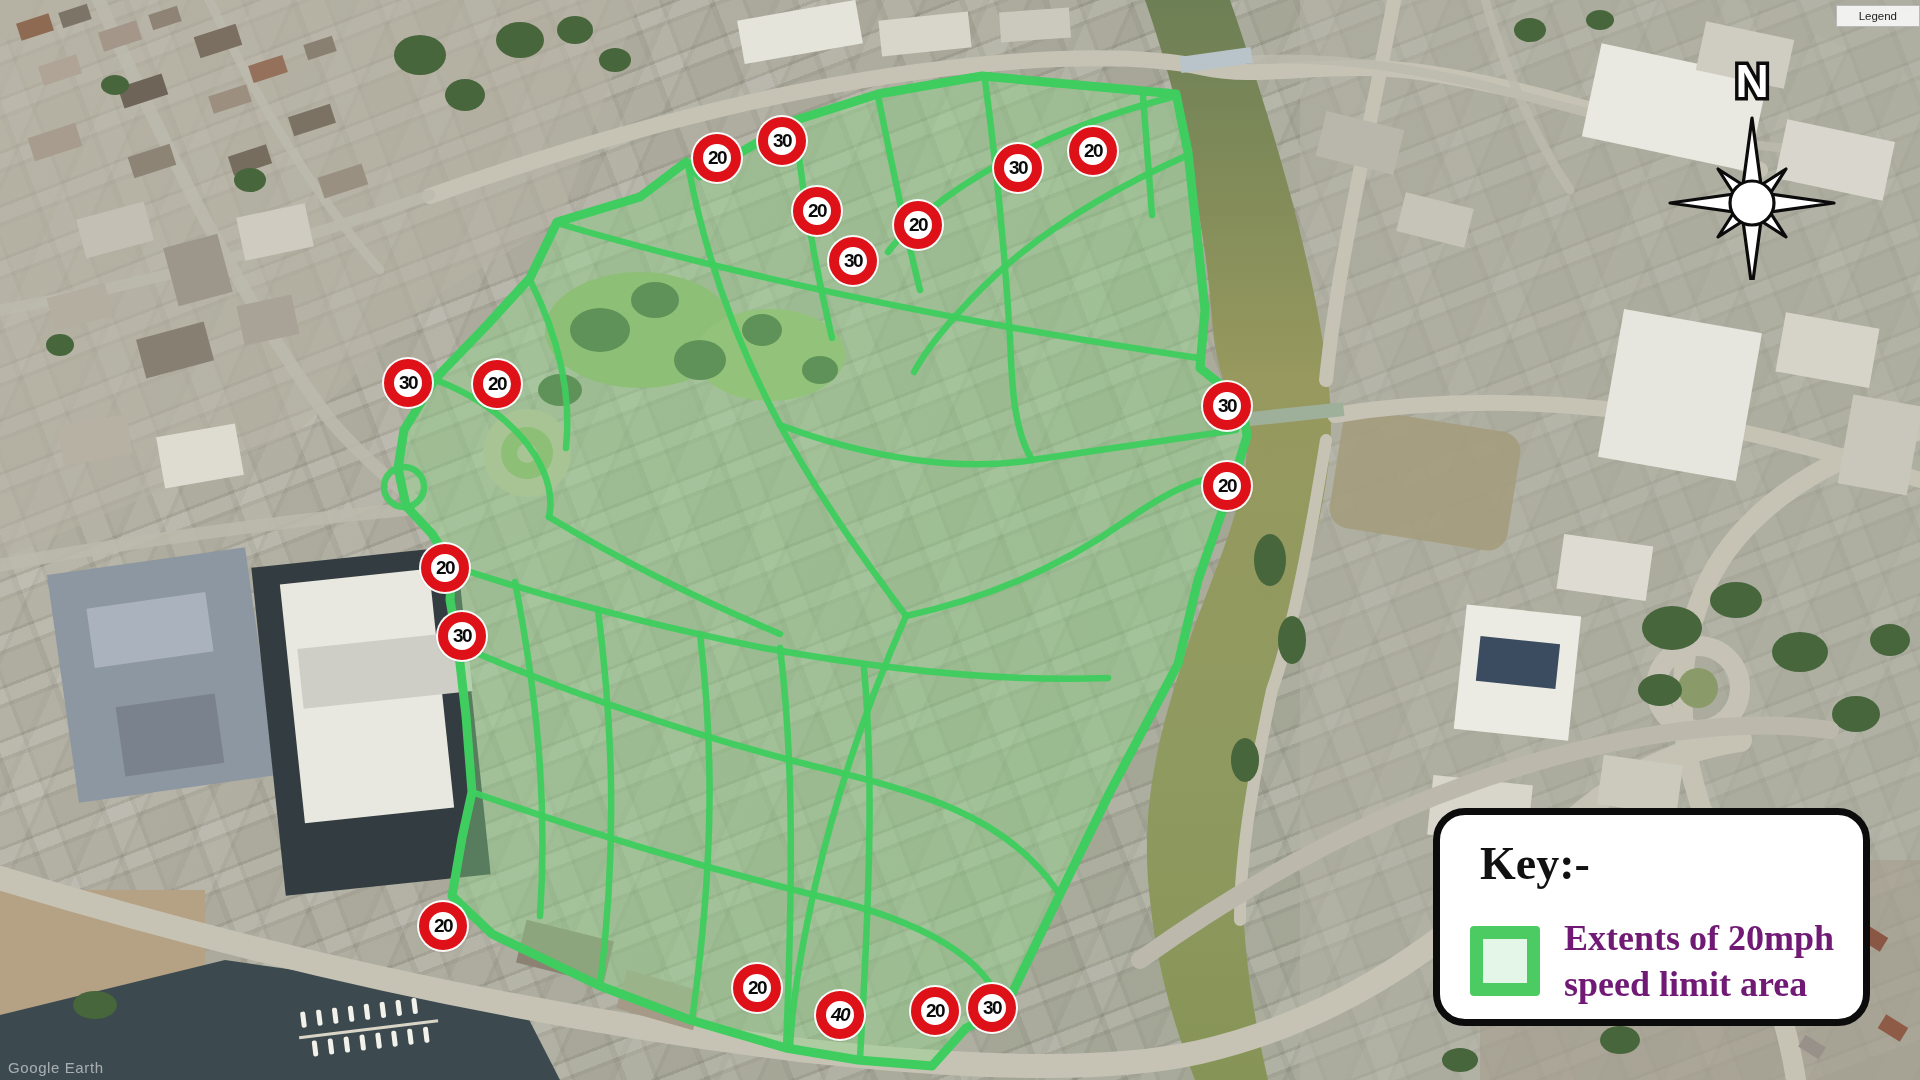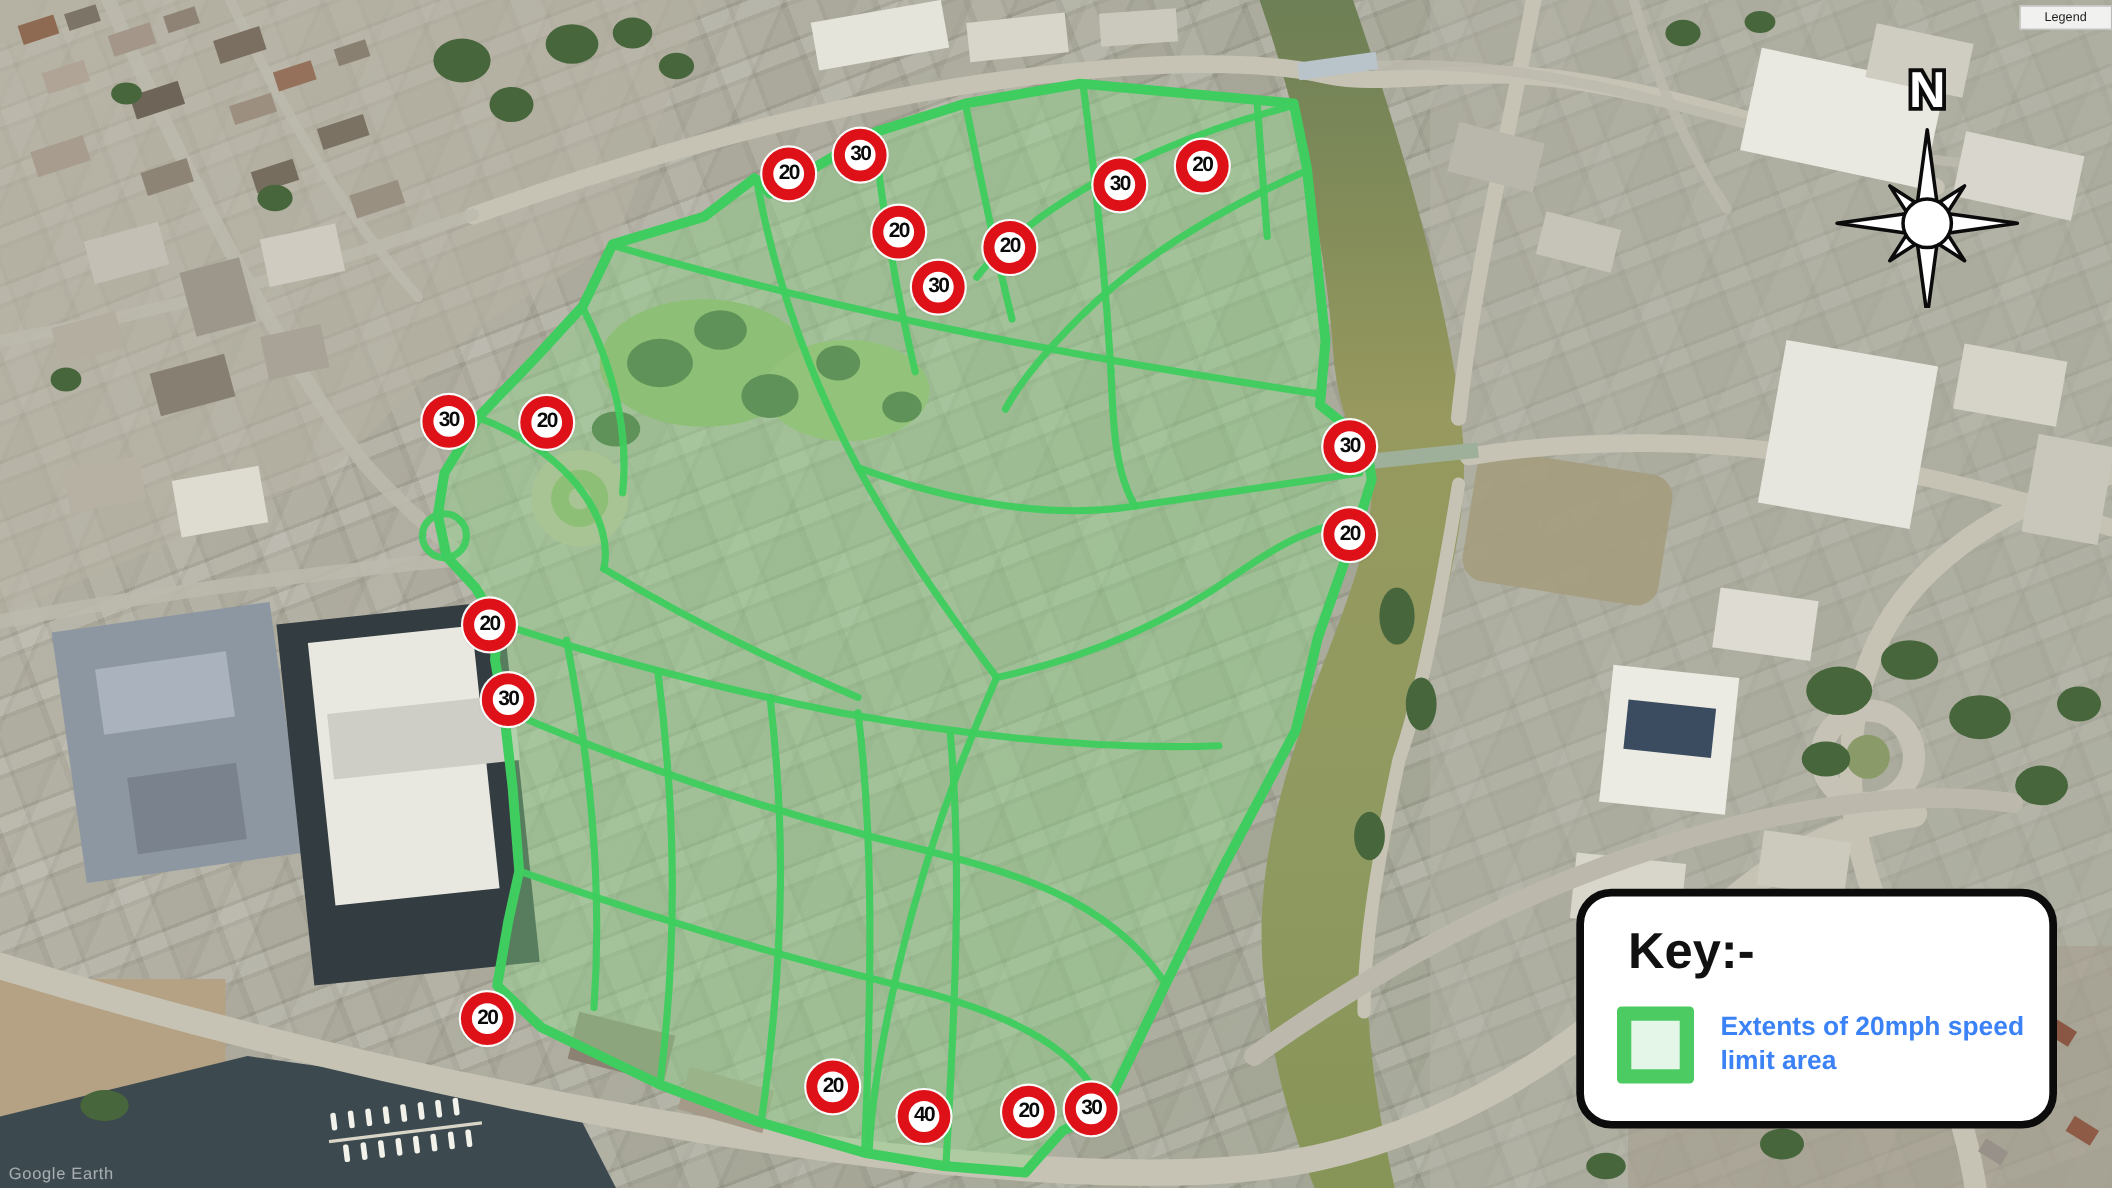--- a/index.html
+++ b/index.html
@@ -31,26 +31,26 @@
   .signs-layer{position:absolute;left:0;top:18px;width:100%;height:100%;pointer-events:none;}
   .sign{
     position:absolute;width:48px;height:48px;margin:-24px 0 0 -24px;border-radius:50%;
     background:#fff;border:10px solid var(--sign-red);box-sizing:border-box;
     box-shadow:0 0 0 2px rgba(255,255,255,.95), 0 1px 3px rgba(0,0,0,.35);
     display:flex;align-items:center;justify-content:center;
   }
   .sign span{font-size:19px;font-weight:700;letter-spacing:-1.5px;color:#0a0a0a;transform:translateY(-0.5px);}
   .legend-panel{
     position:absolute;left:1433px;top:808px;width:437px;height:218px;box-sizing:border-box;
-    background:#fff;border:7px solid #0c0c0c;border-radius:32px;
+    background:#fff;border:7px solid #0c0c0c;border-radius:32px;font-family:Liberation Serif, serif;
   }
   .legend-title{position:absolute;left:40px;top:22px;font-size:46px;font-weight:700;color:#111;}
   .legend-item{position:absolute;left:30px;top:100px;display:flex;gap:24px;align-items:center;}
   .legend-swatch{width:70px;height:70px;box-sizing:border-box;border:13px solid var(--legend-green);background:var(--legend-green-fill);border-radius:4px;flex:none;}
-  .legend-label{font-size:24px;font-weight:700;color:#3b82f6;line-height:1.28;width:300px;}
+  .legend-label{font-size:36px;font-weight:700;color:#701a75;line-height:1.28;width:300px;}
   .legend-btn{
     position:absolute;right:0;top:5px;min-width:56px;height:22px;padding:0 22px;box-sizing:border-box;
     background:rgba(246,246,246,.92);border:1px solid #b9b9b9;color:#1d1d1d;font-size:11.5px;
     display:flex;align-items:center;justify-content:center;
   }
   .watermark{position:absolute;left:8px;bottom:4px;color:rgba(255,255,255,.55);font-size:15px;letter-spacing:.6px;}
   .compass{position:absolute;left:1655px;top:50px;}
   .compass-letter{
     font-size:46px;font-weight:700;fill:#fff;stroke:#0b0b0b;stroke-width:7px;
     paint-order:stroke;text-anchor:middle;font-family:"Liberation Sans","DejaVu Sans",sans-serif;
@@ -308,21 +308,21 @@
       </div>
       <div class="sign" style="left: 462px; top: 618px;">
         <span>30</span>
       </div>
       <div class="sign" style="left: 443px; top: 908px;">
         <span>20</span>
       </div>
       <div class="sign" style="left: 757px; top: 970px;">
         <span>20</span>
       </div>
-      <div class="sign" style="left: 840px; top: 997px;">
+      <div class="sign" style="left: 840px; top: 997px; font-style: italic;">
         <span>40</span>
       </div>
       <div class="sign" style="left: 935px; top: 993px;">
         <span>20</span>
       </div>
       <div class="sign" style="left: 992px; top: 990px;">
         <span>30</span>
       </div>
     </div>
 

